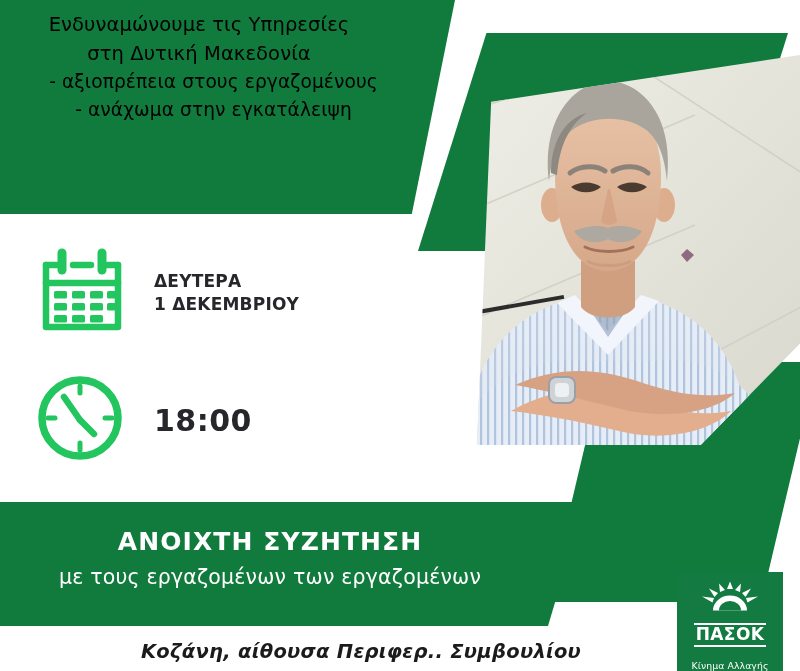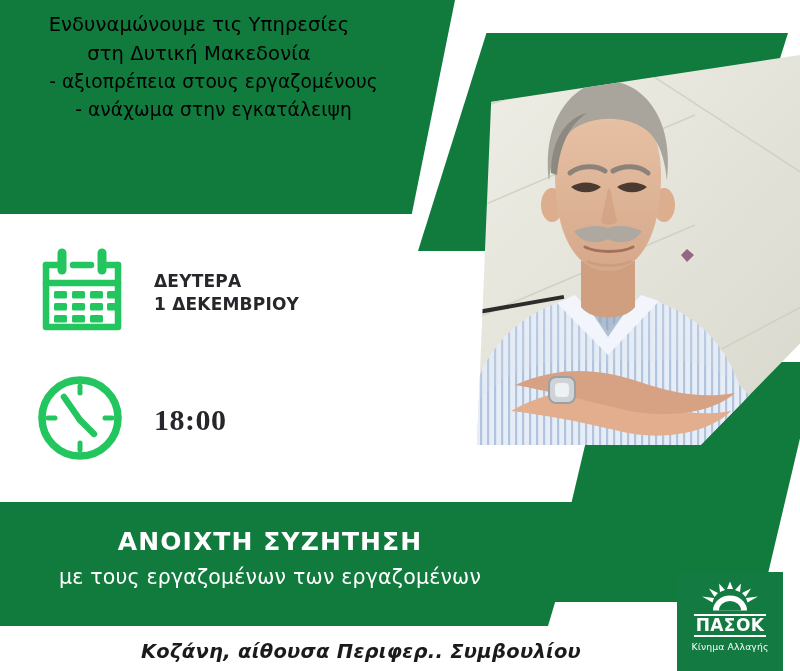--- a/index.html
+++ b/index.html
@@ -61,21 +61,21 @@
     font-size:19.5px;line-height:1.49;font-weight:400;
     letter-spacing:.1px;
   }
   .headline .ln{display:block;white-space:nowrap;}
   .headline .ln.l3,.headline .ln.l4,.headline .ln.l5{font-size:18.6px;padding-left:29px;}
 
   
   .dt-row{position:absolute;display:flex;align-items:center;}
   .dt-row .ico{flex:0 0 auto;}
   .date-row{left:34px;top:243px;}
-  .time-row{left:34px;top:372px;font-family:Liberation Serif, serif;}
+  .time-row{left:34px;top:372px;}
 
   .date-txt{
     margin-left:24px;color:#26262b;font-weight:700;
     font-size:17px;line-height:1.34;letter-spacing:.2px;white-space:nowrap;
   }
   .date-txt span{display:block;}
   .time-txt{
     margin-left:28px;color:#26262b;font-weight:700;
     font-size:30px;letter-spacing:.5px;white-space:nowrap;
   }
@@ -91,21 +91,21 @@
   .venue{
     position:absolute;left:16px;top:640px;width:690px;text-align:center;
     color:#1b1b1b;font-style:italic;font-weight:700;font-size:19.5px;
     letter-spacing:.3px;white-space:nowrap;
   }
 
   
   .logo{
     position:absolute;left:677px;top:572px;width:106px;height:99px;
     background:#137A41;display:flex;flex-direction:column;
-    align-items:center;justify-content:flex-start;padding-top:9px;box-sizing:border-box;
+    align-items:center;justify-content:space-between;padding-top:9px;box-sizing:border-box;
   }
   .logo-sun{width:62px;height:32px;display:block;}
   .logo-name{
     color:#fff;font-weight:700;font-size:17px;letter-spacing:.4px;
     border-top:2.5px solid #fff;border-bottom:2.5px solid #fff;
     padding:0 2px;margin-top:1px;line-height:1.12;
   }
   .logo-sub{color:#fff;font-size:9.3px;margin-top:4px;letter-spacing:.1px;}
 </style>
 </head>

